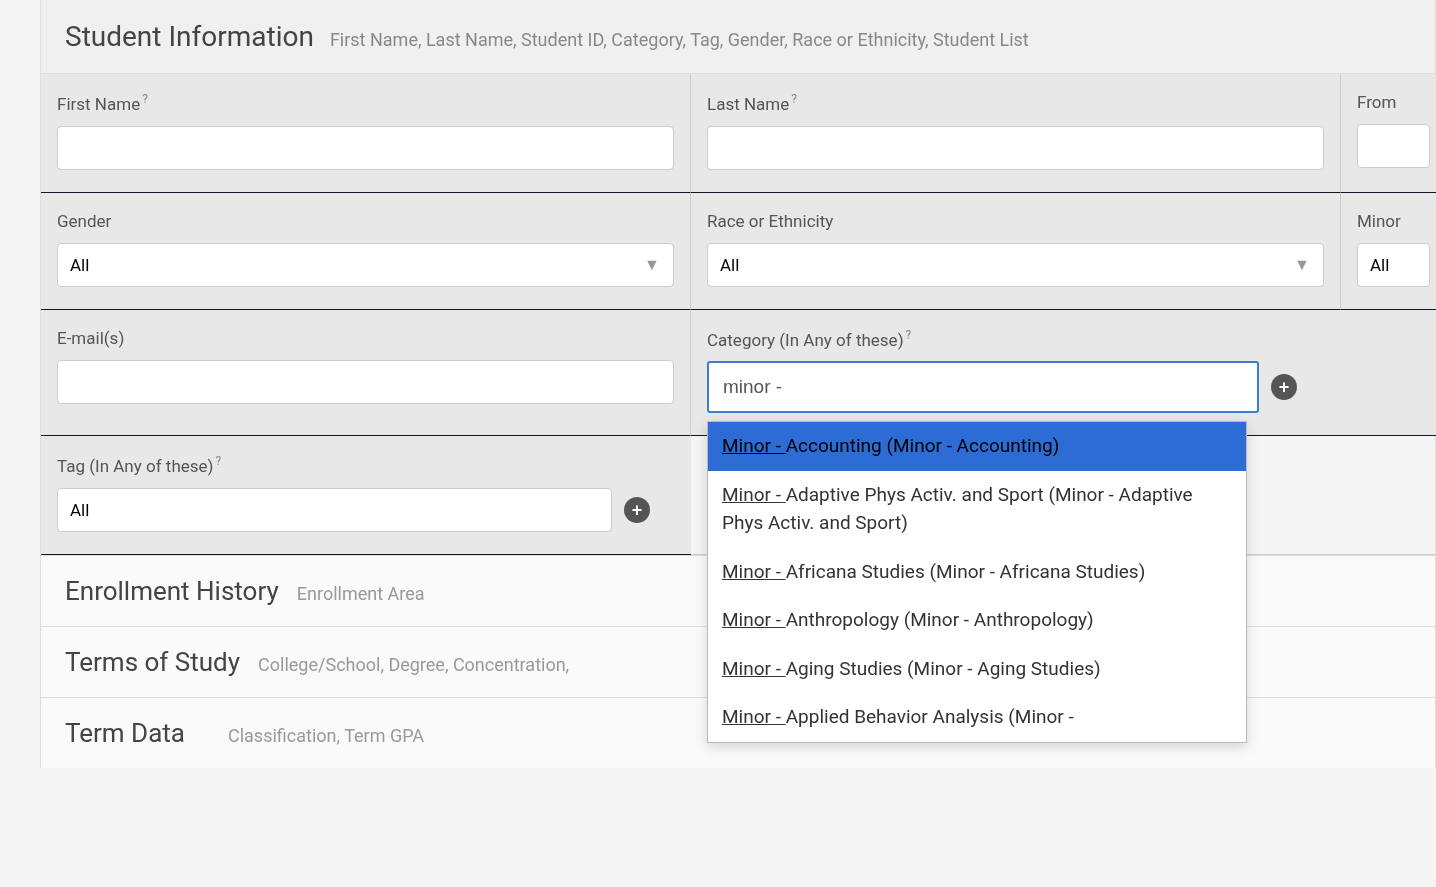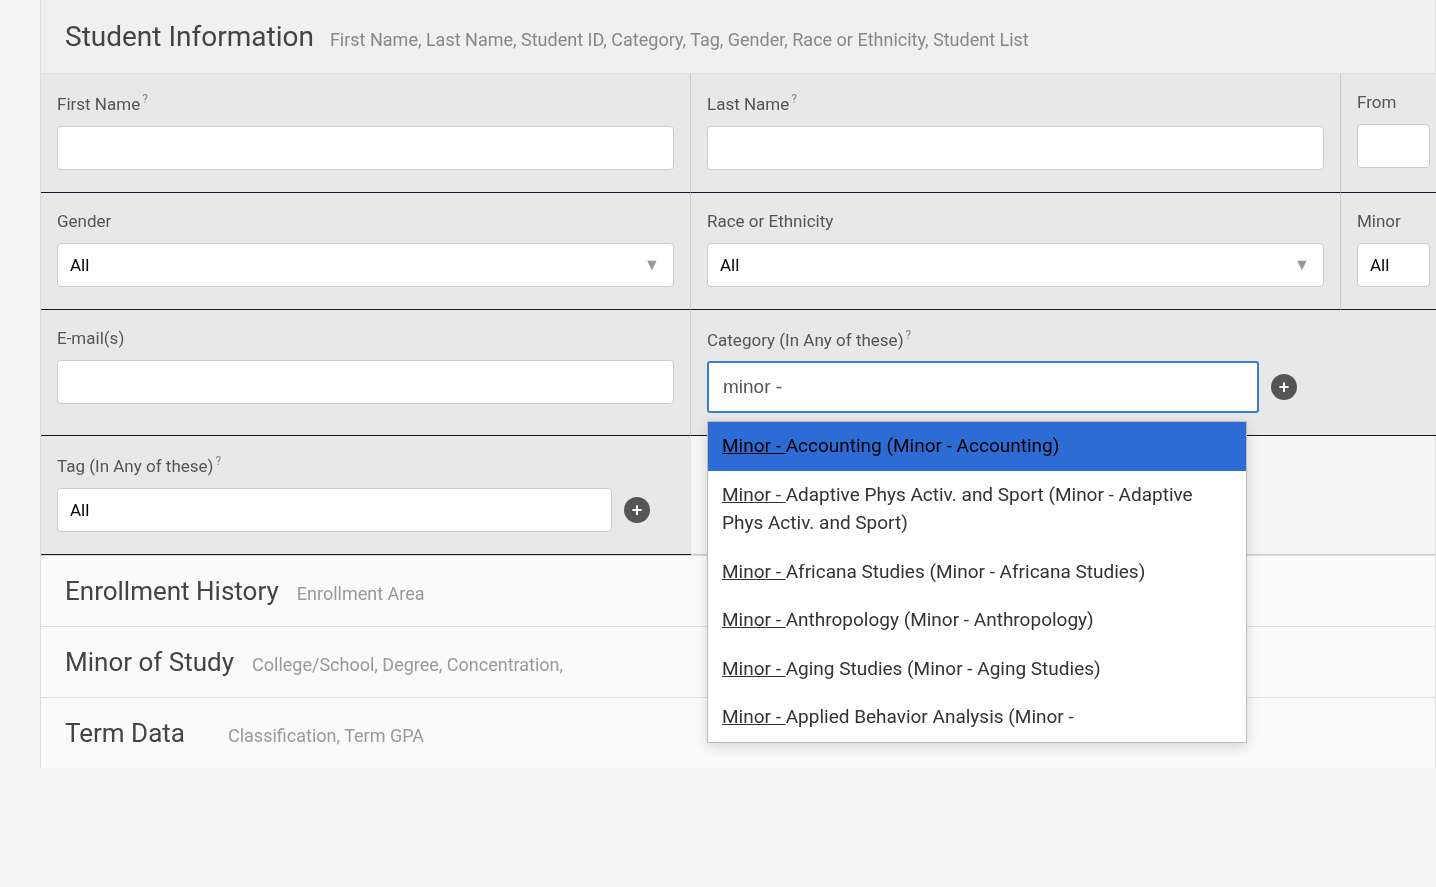--- a/index.html
+++ b/index.html
@@ -323,21 +323,21 @@
     <div class="tag-placeholder"></div>
 
   </div>
 
   <div class="collapsed-section">
     <h2>Enrollment History</h2>
     <span class="subtitle">Enrollment Area</span>
   </div>
 
   <div class="collapsed-section">
-    <h2>Minor of Study</h2>
+    <h2>Terms of Study</h2>
     <span class="subtitle">College/School, Degree, Concentration,</span>
   </div>
 
   <div class="collapsed-section" style="border-bottom:none;gap:43px;">
     <h2>Term Data</h2>
     <span class="subtitle">Classification, Term GPA</span>
   </div>
 
 </div>
 

